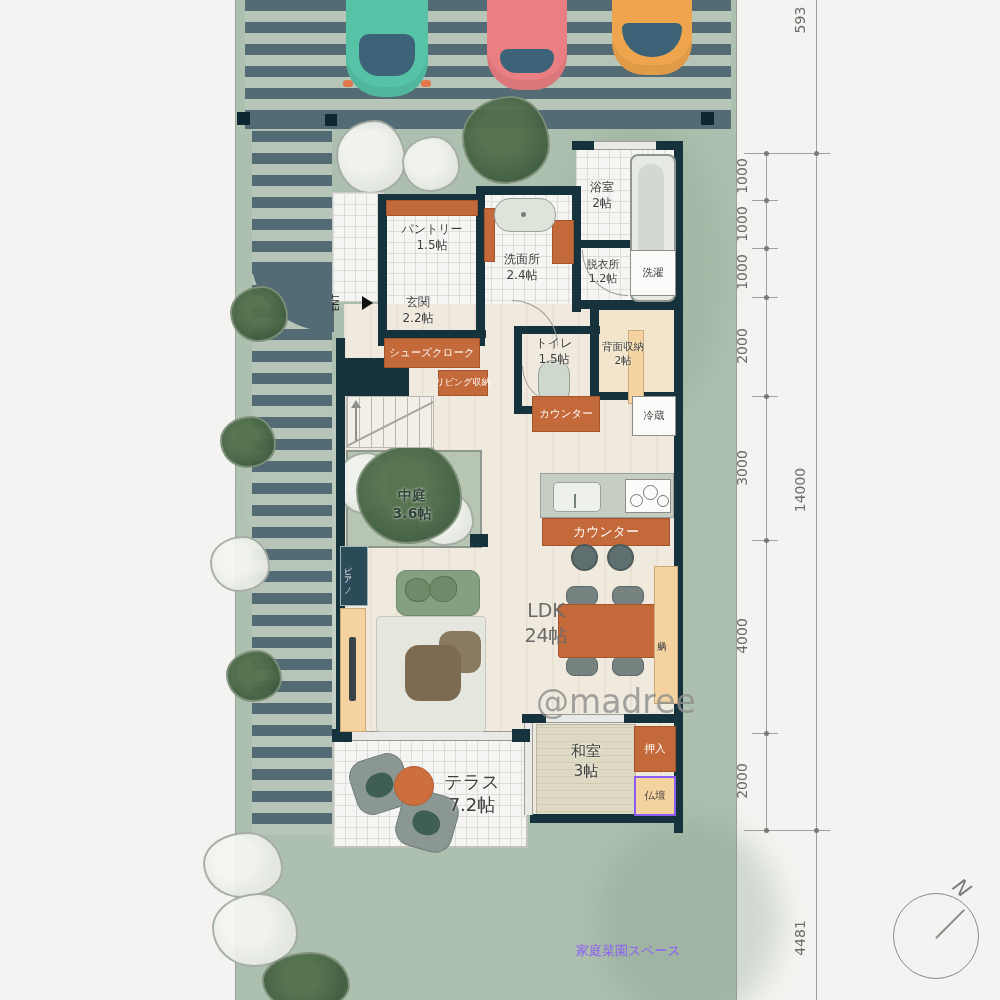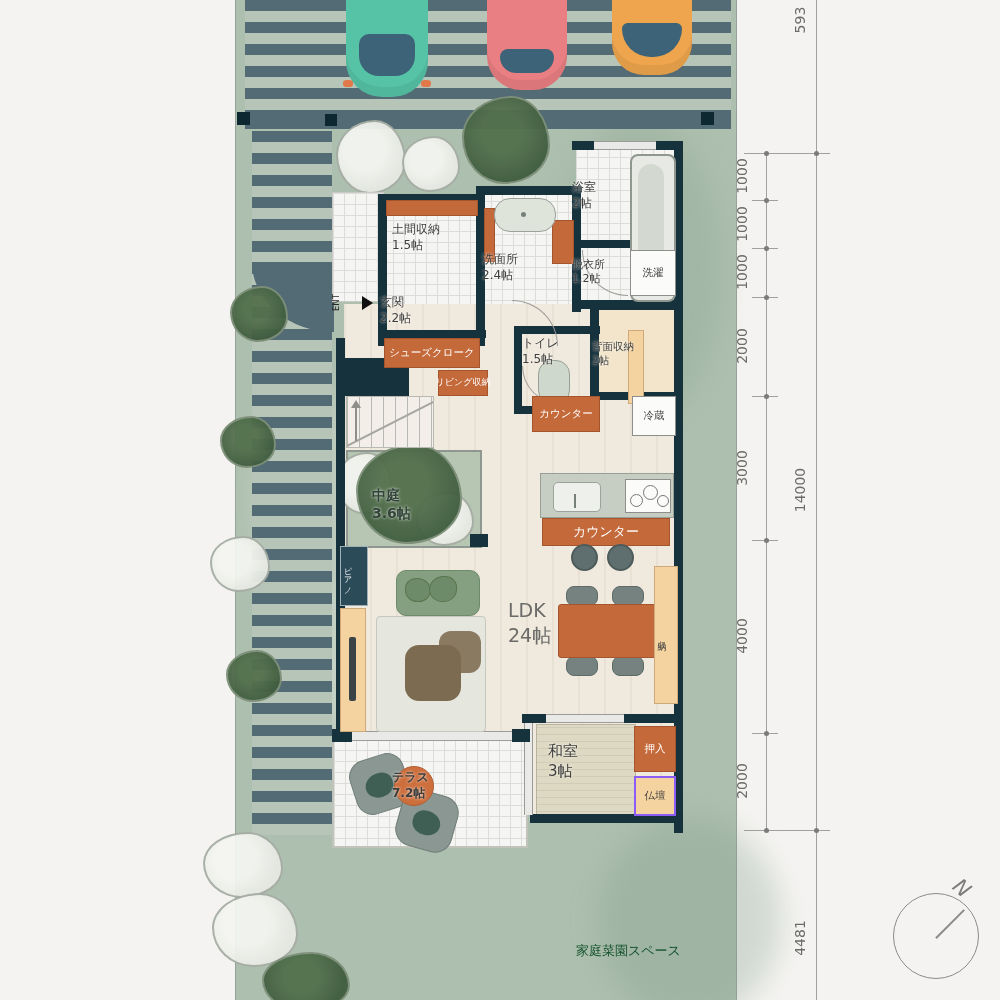--- a/index.html
+++ b/index.html
@@ -23,21 +23,21 @@
         linear-gradient(90deg,#dcdcd8 1px,transparent 1px);background-size:11px 11px;}
   .wood{background:#f0e9dd;background-image:repeating-linear-gradient(90deg,rgba(90,70,40,.05) 0 2px,transparent 2px 26px);}
   .tatami{background:#ded9c2;background-image:repeating-linear-gradient(0deg,rgba(0,0,0,.06) 0 1px,transparent 1px 7px);}
   .wall{background:#16323d;}
   .win{background:#e9e9e7;border-top:1px solid #9b9b98;border-bottom:1px solid #9b9b98;box-sizing:border-box;}
   .winv{background:#e9e9e7;border-left:1px solid #9b9b98;border-right:1px solid #9b9b98;box-sizing:border-box;}
   .orange{background:#c4693a;border:1px solid #a5552e;box-sizing:border-box;}
   .tan{background:#f4d3a0;border:1px solid #cfa977;box-sizing:border-box;}
   .whitebox{background:#fbfbf9;border:1.5px solid #8e8e8b;box-sizing:border-box;}
   
-  .lbl{color:#3d3d3b;font-size:12px;line-height:1.3;
+  .lbl{color:#3d3d3b;font-size:12px;line-height:1.3;text-align:center;
        text-shadow:0 0 3px rgba(255,255,255,.9);white-space:nowrap;}
   .lbl span{display:block;}
   .wlbl{color:#fff;font-size:10.5px;text-align:center;white-space:nowrap;line-height:1.1;
         display:flex;align-items:center;justify-content:center;height:100%;}
   .dlbl{color:#3d3d3b;font-size:10.5px;text-align:center;display:flex;align-items:center;justify-content:center;height:100%;}
   .vtext{writing-mode:vertical-rl;letter-spacing:1px;}
   .dim{color:#6c6c6a;font-size:14px;text-align:center;transform:rotate(-90deg);white-space:nowrap;}
   .dline{background:#a0a09e;}
   .dot{width:5px;height:5px;border-radius:50%;background:#7b7b79;}
   .arc{box-sizing:border-box;}
@@ -225,21 +225,21 @@
 
   <div class="a" style="left:352px;top:756px;width:54px;height:54px;background:#8a9792;border-radius:30%;transform:rotate(-18deg);border:1px solid #707d78;">
     <div class="a" style="left:12px;top:16px;width:28px;height:24px;background:#3f5f55;border-radius:55% 45% 50% 50%;"></div>
   </div>
   <div class="a" style="left:398px;top:792px;width:56px;height:56px;background:#8a9792;border-radius:30%;transform:rotate(16deg);border:1px solid #707d78;">
     <div class="a" style="left:14px;top:18px;width:28px;height:24px;background:#3f5f55;border-radius:45% 55% 50% 50%;"></div>
   </div>
   <div class="a" style="left:394px;top:766px;width:38px;height:38px;background:#cd6f3d;border:1px solid #b25f33;border-radius:50%;"></div>
 
   <div class="a lbl" style="left:392px;top:222px;width:80px;">
-    <span>土間収納</span>
+    <span>パントリー</span>
       <span>1.5帖</span>
   </div>
   <div class="a lbl" style="left:482px;top:252px;width:80px;">
     <span>洗面所</span>
       <span>2.4帖</span>
   </div>
   <div class="a lbl" style="left:572px;top:180px;width:60px;">
     <span>浴室</span>
       <span>2帖</span>
   </div>
@@ -264,25 +264,26 @@
       <span>3.6帖</span>
   </div>
   <div class="a lbl" style="left:508px;top:598px;width:76px;font-size:19px;color:#6b6b69;text-shadow:none;">
     <span>LDK</span>
       <span>24帖</span>
   </div>
   <div class="a lbl" style="left:548px;top:742px;width:76px;font-size:15px;">
     <span>和室</span>
       <span>3帖</span>
   </div>
-  <div class="a lbl" style="left:392px;top:770px;width:80px;font-size:12px;font-weight:bold;">
+  <div class="a lbl" style="left:432px;top:770px;width:80px;font-size:18px;">
     <span>テラス</span>
       <span>7.2帖</span>
   </div>
-  <div class="a" style="left:576px;top:942px;width:160px;font-size:13px;color:#14532d;">家庭菜園スペース</div>
+  <div class="a" style="left:576px;top:942px;width:160px;font-size:13px;color:#8b5cf6;">家庭菜園スペース</div>
+  <div class="a" style="left:536px;top:682px;font-size:33px;color:#8f8f8d;opacity:.8;">@madree</div>
 
   <div class="a dline" style="left:766px;top:153px;width:1px;height:677px;"></div>
   <div class="a dline" style="left:816px;top:0;width:1px;height:1000px;"></div>
   <div class="a dline" style="left:744px;top:153px;width:86px;height:1px;"></div>
   <div class="a dline" style="left:744px;top:830px;width:86px;height:1px;"></div>
   <div class="a dline" style="left:752px;top:200px;width:26px;height:1px;"></div>
   <div class="a dline" style="left:752px;top:248px;width:26px;height:1px;"></div>
   <div class="a dline" style="left:752px;top:297px;width:26px;height:1px;"></div>
   <div class="a dline" style="left:752px;top:396px;width:26px;height:1px;"></div>
   <div class="a dline" style="left:752px;top:540px;width:26px;height:1px;"></div>

